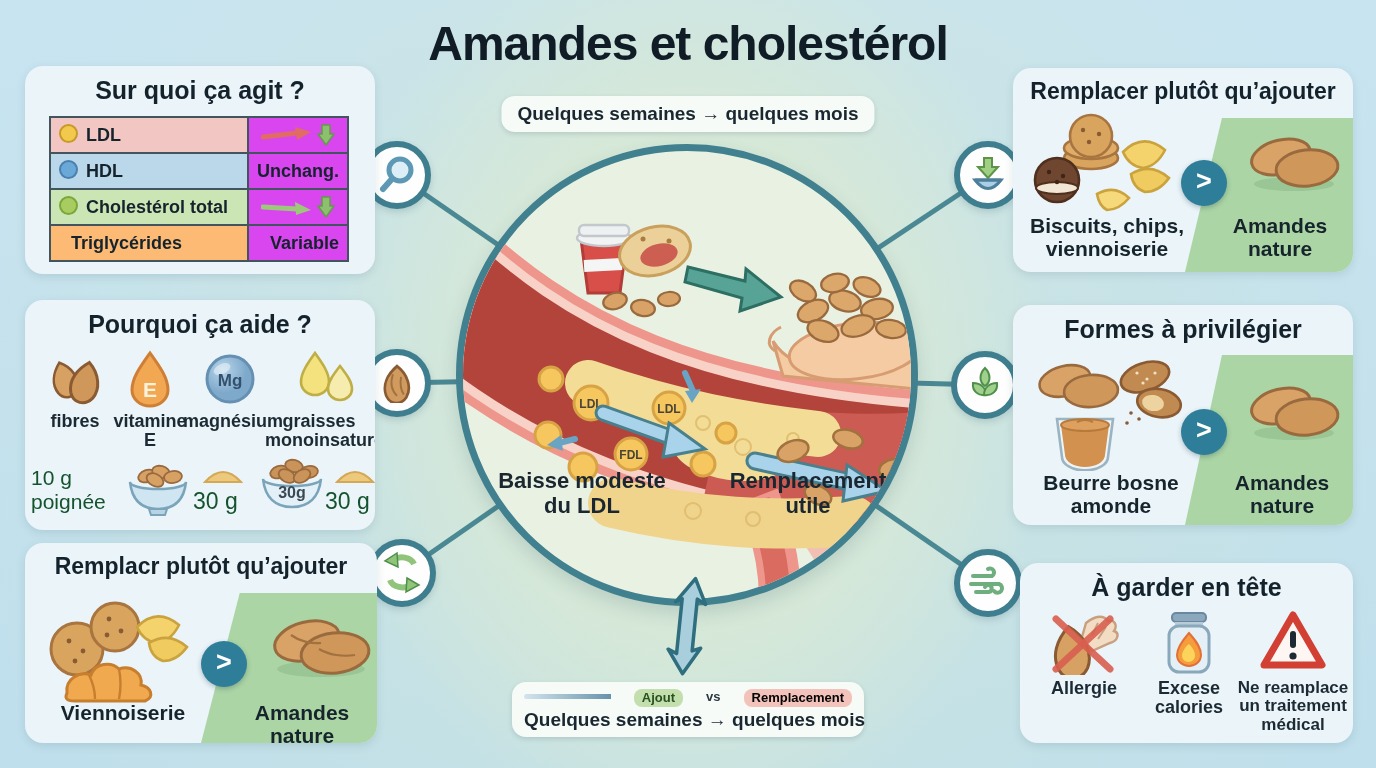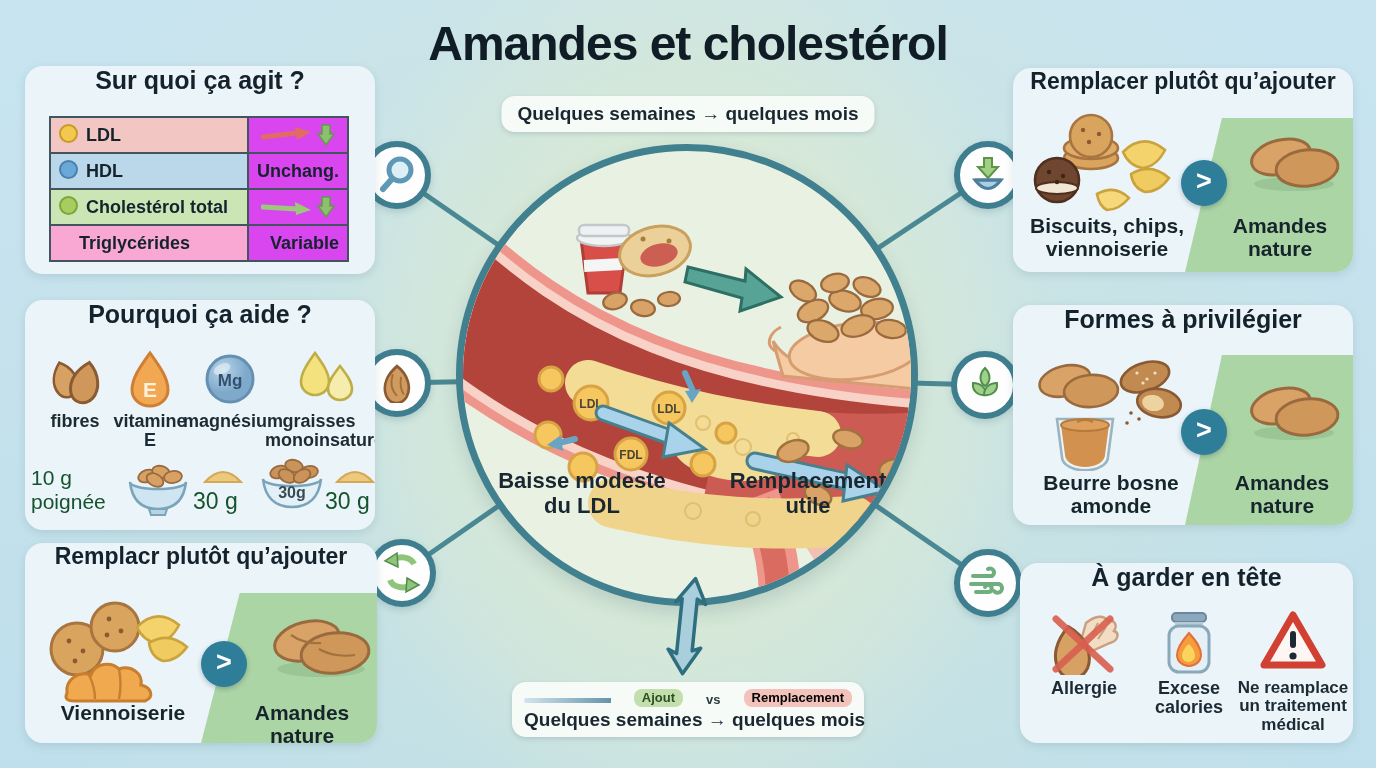--- a/index.html
+++ b/index.html
@@ -23,21 +23,21 @@
     box-shadow:0 8px 18px rgba(50,90,105,.18)}
   .c-label{position:absolute;font-weight:bold;text-align:center;color:#1a2730;z-index:3;line-height:1.12}
   .lbl-handful{left:248px;top:48px;width:180px;font-size:21px}
   .lbl-left{left:30px;top:318px;width:178px;font-size:22px}
   .lbl-right{left:262px;top:318px;width:166px;font-size:22px}
 
   .badge{position:absolute;width:68px;height:68px;border-radius:50%;background:#fdfefd;border:6px solid #3f7e8e;
     box-sizing:border-box;display:flex;align-items:center;justify-content:center;z-index:3;box-shadow:0 3px 7px rgba(50,90,105,.2)}
 
   .panel{position:absolute;background:#eaf4f9;border-radius:18px;box-shadow:0 3px 9px rgba(60,95,110,.15);z-index:4;overflow:hidden}
-  .panel-title{margin:0;text-align:center;font-weight:bold;color:#14222c;font-size:25px}
+  .panel-title{margin:0;text-align:center;font-weight:bold;color:#14222c;padding-top:10px;font-size:25px}
   .panel-title.small{font-size:23px}
 
   
   .fx-table{position:absolute;left:24px;top:50px;width:300px;border:2px solid #42555e;border-collapse:collapse}
   .fx-table td{border:2px solid #42555e;height:34px;padding:0 8px;font-weight:bold;font-size:18px}
   .fx-name{width:180px}
   .fx-val{background:#d946ef;text-align:right;font-size:19px}
   .bullet{display:inline-block;width:15px;height:15px;border-radius:50%;vertical-align:-2px;margin-right:8px}
   .arrowcell{display:flex;align-items:center;justify-content:center;gap:6px}
 
@@ -50,21 +50,21 @@
   .chev{position:absolute;width:46px;height:46px;border-radius:50%;background:#2e7e99;color:#fff;display:flex;align-items:center;justify-content:center;
     font-size:27px;font-weight:bold;z-index:2;box-shadow:0 2px 5px rgba(30,60,75,.3);padding-bottom:3px;box-sizing:border-box}
   .swap-label{position:absolute;text-align:center;font-weight:bold;font-size:21px;color:#16242c;line-height:1.1;z-index:2}
   .abs{position:absolute}
 
   
   .cav-item{position:absolute;text-align:center;font-weight:bold;font-size:18px;line-height:1.08;color:#1c2a33}
 
   
   .footer{left:512px;top:682px;width:352px;height:55px;border-radius:14px;padding:7px 12px 5px;box-sizing:border-box}
-  .f-row1{display:flex;align-items:flex-end;gap:23px;height:18px}
+  .f-row1{display:flex;align-items:flex-start;gap:23px;height:18px}
   .tagpill{font-size:13px;font-weight:bold;border-radius:8px;padding:2px 8px;line-height:1.1}
   .tag-green{background:#c3dfad;color:#28511f}
   .tag-pink{background:#f3c3bb;color:#000000}
   .f-vs{font-size:13px;font-weight:bold;color:#2c3a42}
   .f-row2{text-align:center;font-size:19px;font-weight:bold;white-space:nowrap;color:#1a2730;margin-top:2px}
 
   .dbl-arrow{position:absolute;left:662px;top:576px;z-index:5}
   text{font-family:"Liberation Sans",sans-serif}
 </style>
 </head>
@@ -278,21 +278,21 @@
                   <line x1="2" y1="8" x2="36" y2="10" stroke="#9cc87a" stroke-width="5" stroke-linecap="round"></line>
                   <polygon points="34,3 50,11 35,16" fill="#9cc87a"></polygon>
                 </svg>
           <svg width="18" height="24">
                   <polygon points="5,2 13,2 13,11 17,11 9,22 1,11 5,11" fill="#8cbf6e" stroke="#639a4b" stroke-width="1.5"></polygon>
                 </svg>
         </span>
             </td>
       </tr>
       <tr>
-        <td class="fx-name" style="background:#f9a8d4;text-align:left;padding-left:28px"><span>Triglycérides</span></td>
+        <td class="fx-name" style="background:#fdba74;text-align:left;padding-left:20px"><span>Triglycérides</span></td>
         <td class="fx-val">Variable</td>
       </tr>
     </tbody>
       </table>
   </div>
 
   <div class="panel" style="left:25px;top:300px;width:350px;height:230px">
     <h2 class="panel-title">Pourquoi ça aide ?</h2>
     <svg class="abs" style="left:18px;top:52px" width="62" height="56">
       <g transform="translate(22,28) scale(1.3) rotate(-18)">

